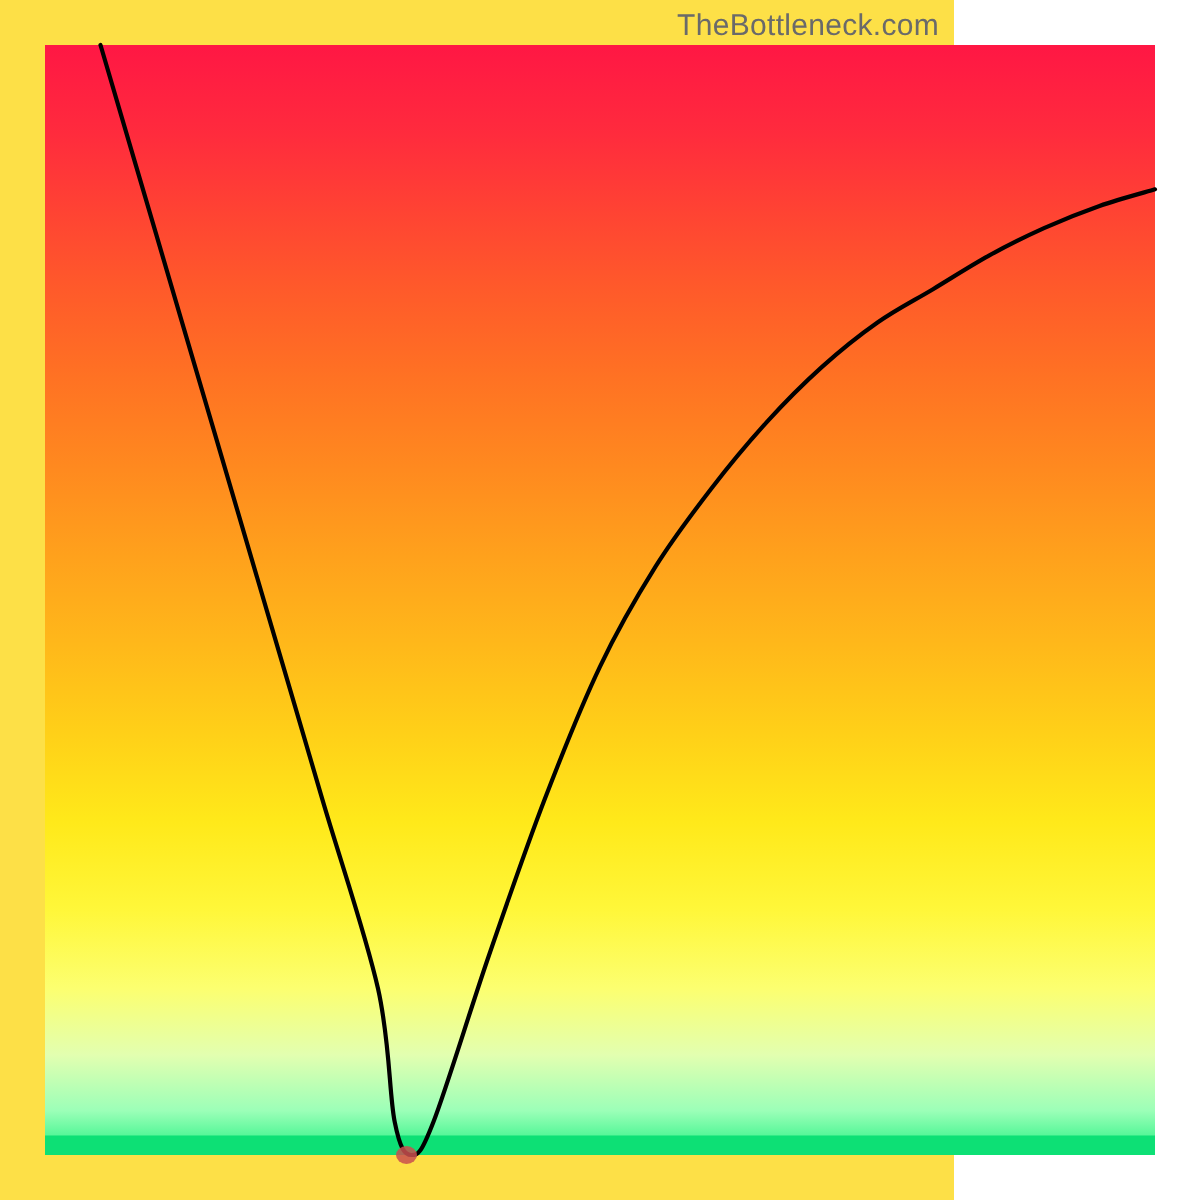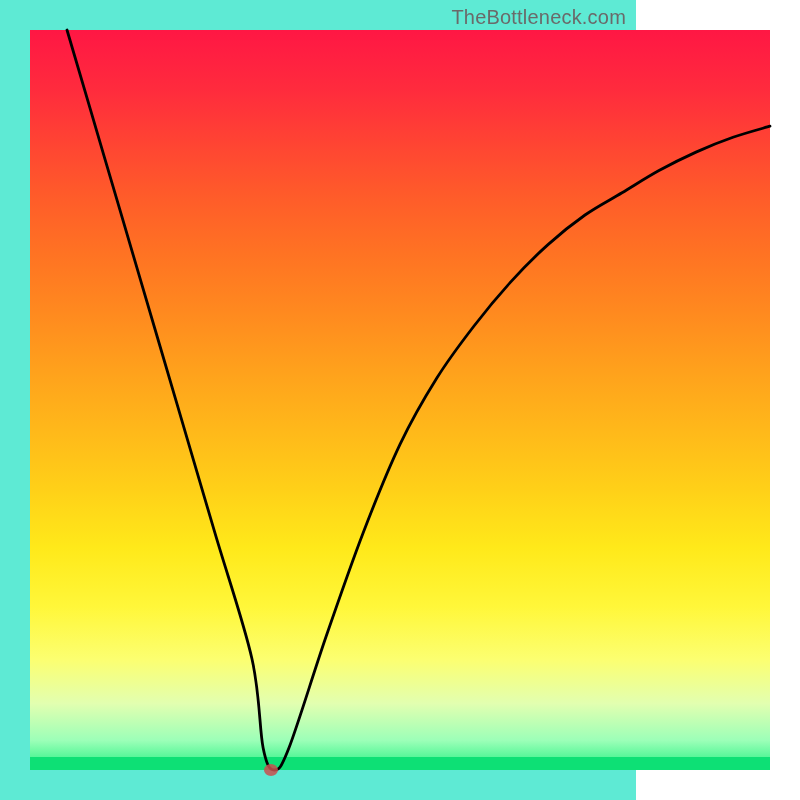--- a/index.html
+++ b/index.html
@@ -7,21 +7,21 @@
     padding: 0;
     width: 800px;
     height: 800px;
     overflow: hidden;
     font-family: Arial, Helvetica, sans-serif;
   }
   .chart-container {
     position: relative;
     width: 636px;
     height: 800px;
-    background: #5eead4;
+    background: #fde047;
   }
   .plot-area {
     position: absolute;
     left: 30px;
     top: 30px;
     width: 740px;
     height: 740px;
     background: linear-gradient(to bottom,
       #ff1744 0%,
       #ff2b3d 8%,

